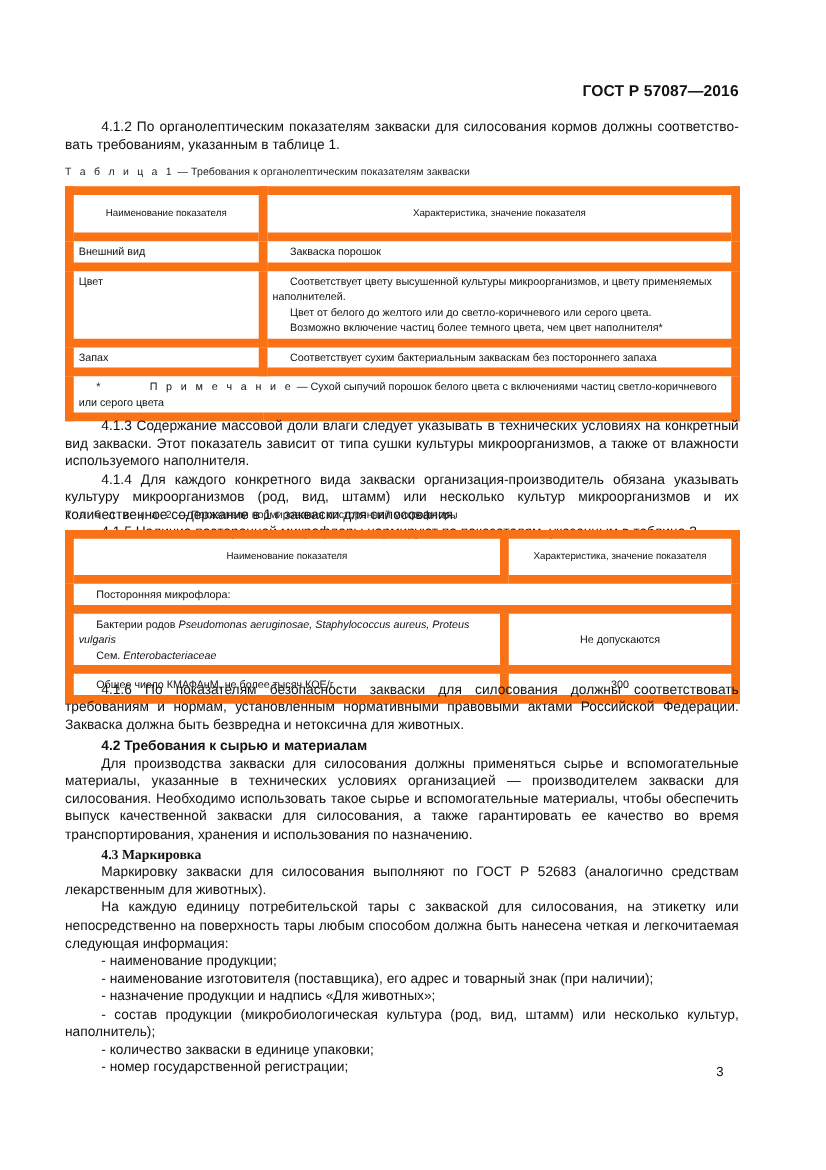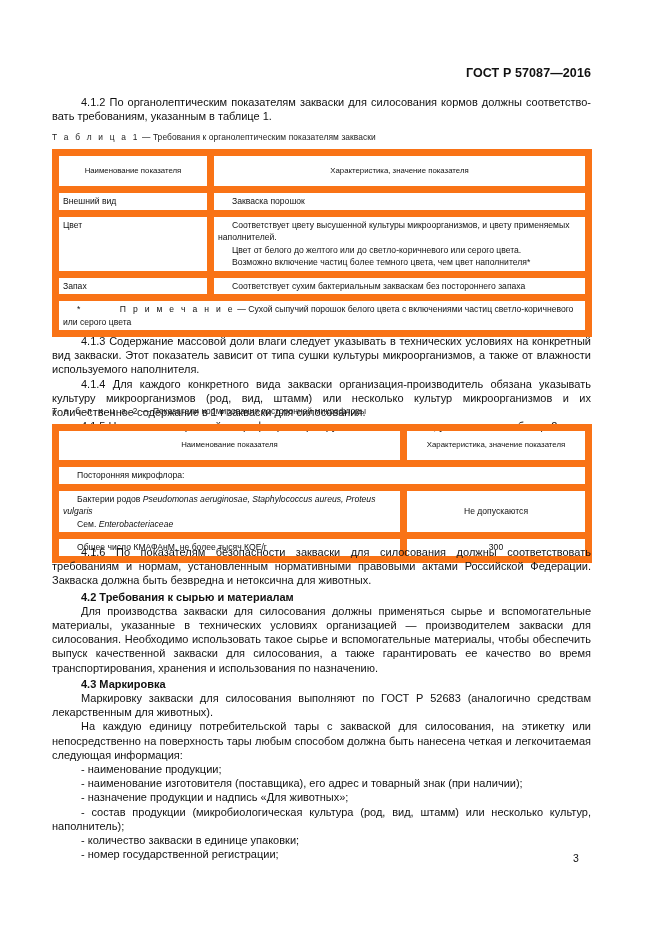--- a/index.html
+++ b/index.html
@@ -114,21 +114,21 @@
           </td>
       <td class="c2 center">300</td>
     </tr>
   </tbody>
     </table>
 
   <div class="text" style="top:545px;">
     <p class="p indent">4.1.6  По показателям безопасности закваски для силосования должны соответствовать требованиям и нормам, установленным нормативными правовыми актами Российской Федерации. Закваска должна быть безвредна и нетоксична для животных.</p>
     <p class="heading" style="margin-top:2px;">4.2  Требования к сырью и материалам</p>
     <p class="p indent">Для производства закваски для силосования должны применяться сырье и вспомогательные материалы, указанные в технических условиях организацией — производителем закваски для силосования. Необходимо  использовать  такое сырье и вспомогательные материалы, чтобы обеспечить выпуск качественной закваски для силосования, а также гарантировать ее качество во время транспортирования, хранения и использования по назначению.</p>
-    <p class="heading" style="margin-top:2px;">4.3  Маркировка</p>
+    <p class="heading" style="margin-top:2px;font-family:Liberation Serif, serif;">4.3  Маркировка</p>
     <p class="p indent">Маркировку закваски для силосования выполняют по ГОСТ Р 52683 (аналогично средствам лекарственным для животных).</p>
     <p class="p indent">На каждую единицу потребительской тары с закваской для силосования, на этикетку или непосредственно на поверхность тары любым способом должна быть нанесена четкая и легкочитаемая следующая информация:</p>
     <p class="list-item">- наименование продукции;</p>
     <p class="list-item">- наименование изготовителя (поставщика), его адрес и товарный знак (при наличии);</p>
     <p class="list-item">- назначение продукции и надпись «Для животных»;</p>
     <p class="list-item">- состав продукции (микробиологическая культура (род, вид, штамм) или несколько культур, наполнитель);</p>
     <p class="list-item">- количество закваски в единице упаковки;</p>
     <p class="list-item">- номер государственной регистрации;</p>
   </div>
 

